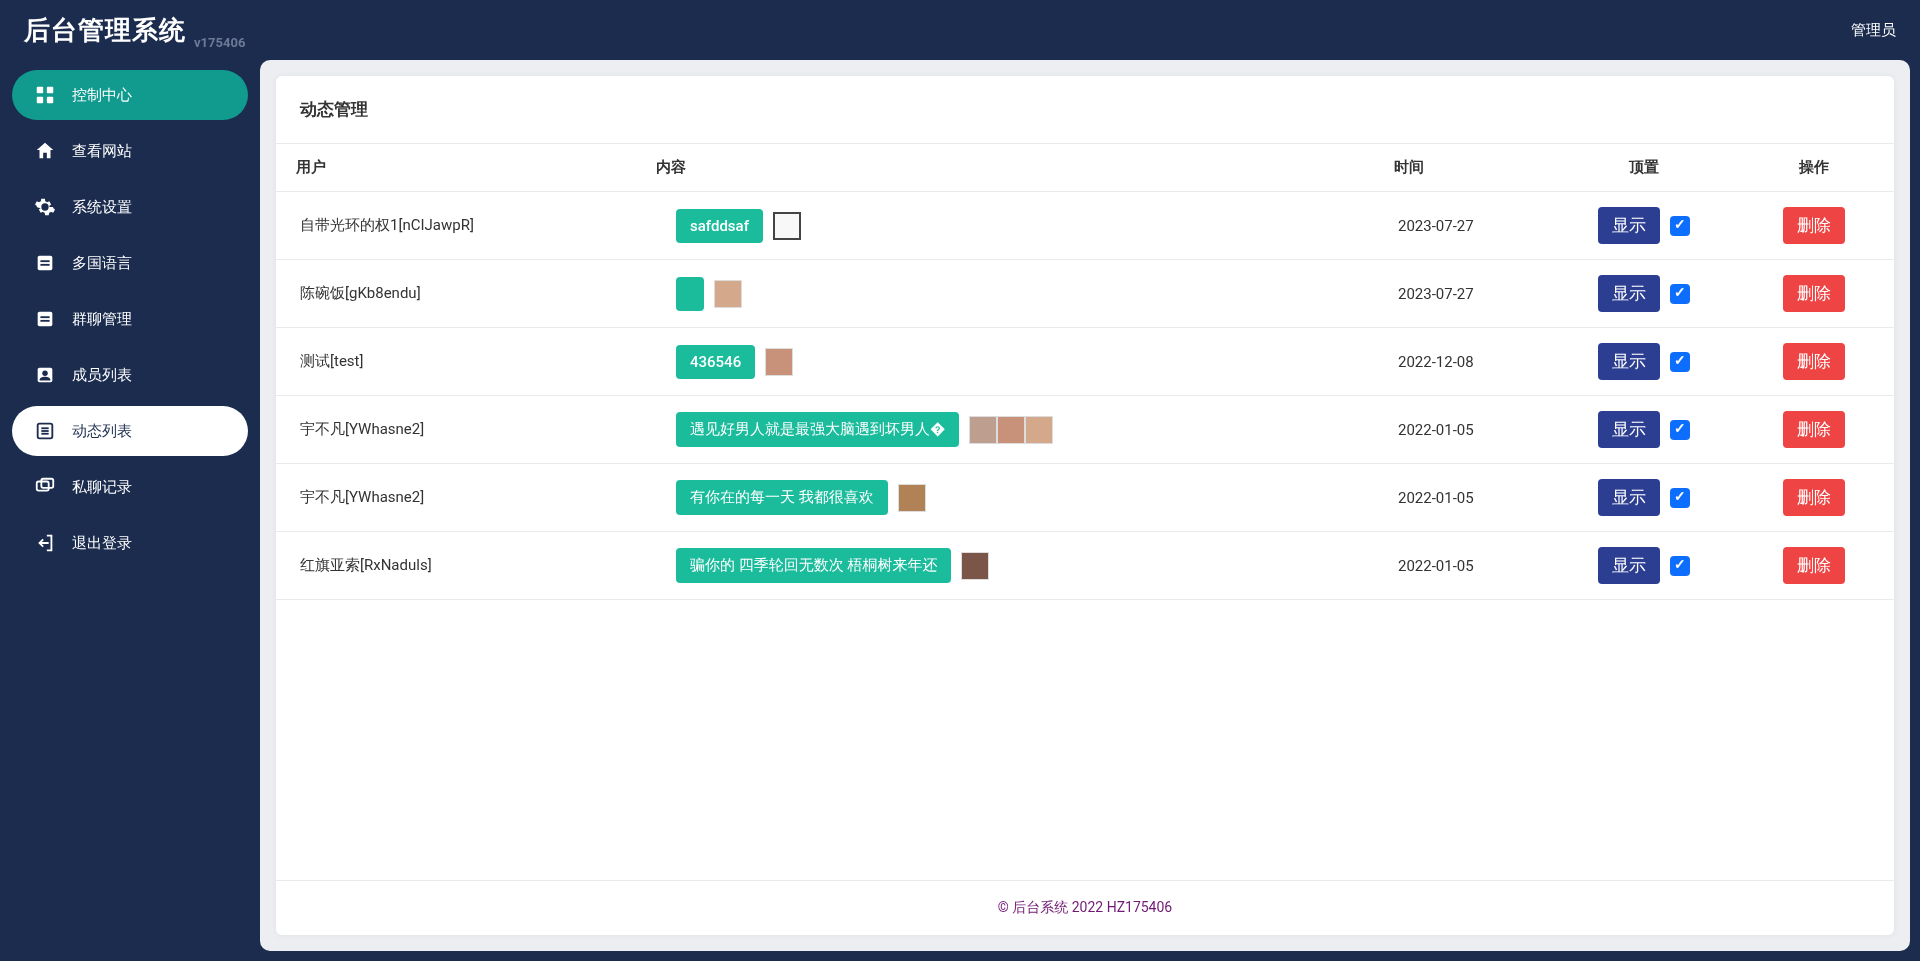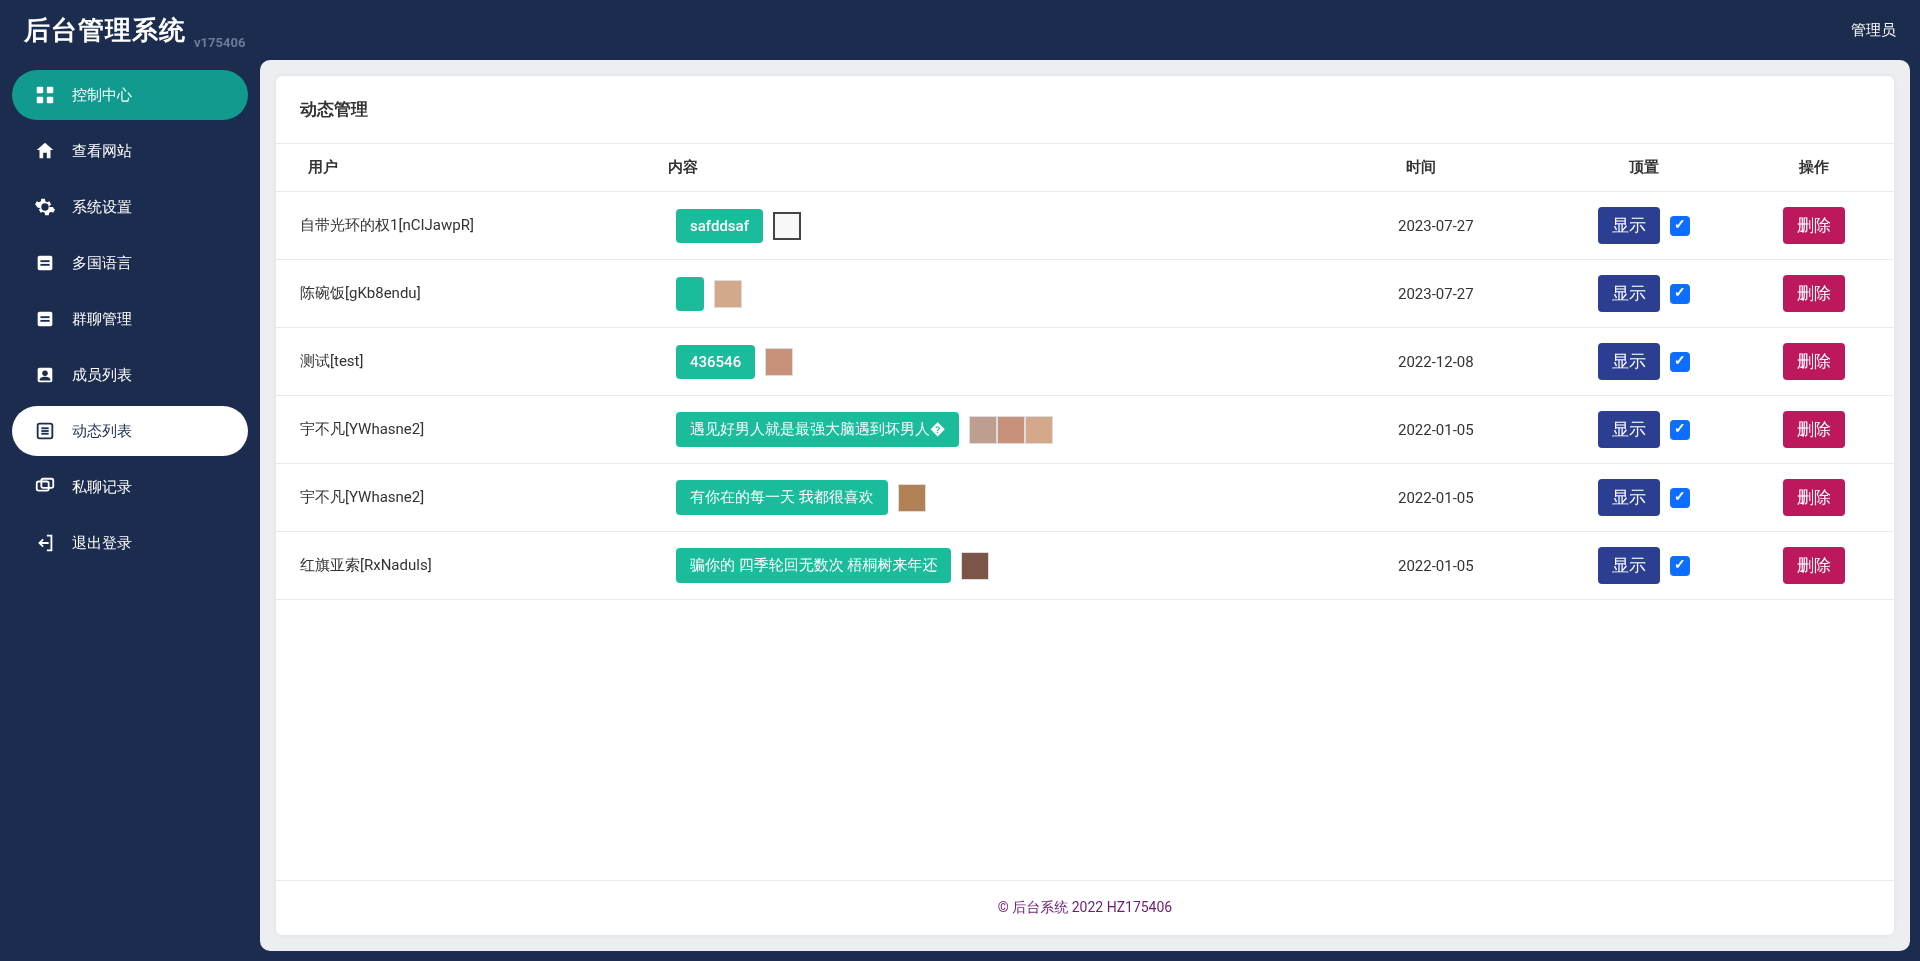--- a/index.html
+++ b/index.html
@@ -13,40 +13,40 @@
 .sidebar{width:260px;background:#1b2c4f;padding:10px 12px;}
 .nav-item{display:flex;align-items:center;gap:16px;padding:14px 22px;border-radius:28px;color:#fff;cursor:pointer;font-size:15px;margin-bottom:6px;}
 .nav-item.active-teal{background:#109b8e;}
 .nav-item.active-white{background:#fff;color:#1b2c4f;}
 .nav-icon{width:22px;height:22px;display:flex;align-items:center;justify-content:center;flex-shrink:0;}
 .nav-icon svg{width:22px;height:22px;}
 .main{flex:1;background:#edeef2;border-radius:10px;margin:0 10px 10px 0;display:flex;flex-direction:column;overflow:hidden;}
 .content-card{background:#fff;border-radius:6px;margin:16px;flex:1;display:flex;flex-direction:column;box-shadow:0 0 6px rgba(0,0,0,0.06);}
 .card-header{padding:22px 24px;font-size:17px;font-weight:bold;color:#333;}
 .table{width:100%;border-collapse:collapse;}
-.table th{text-align:left;padding:14px 32px;font-size:15px;font-weight:bold;border-bottom:1px solid #eaeaea;border-top:1px solid #eaeaea;color:#333;}
+.table th{text-align:left;padding:14px 20px;font-size:15px;font-weight:bold;border-bottom:1px solid #eaeaea;border-top:1px solid #eaeaea;color:#333;}
 .table td{padding:15px 24px;font-size:15px;border-bottom:1px solid #eaeaea;color:#333;vertical-align:middle;}
 .table th.col-user,.table td.col-user{width:360px;}
 .table th.col-time,.table td.col-time{width:180px;}
 .table th.col-pin,.table td.col-pin{width:180px;text-align:center;}
 .table th.col-op,.table td.col-op{width:160px;text-align:center;}
 .content-cell{display:flex;align-items:center;gap:10px;padding-left:16px;}
 .badge{display:inline-block;background:#1abc9c;color:#fff;padding:8px 14px;border-radius:4px;font-size:15px;font-weight:500;min-width:24px;min-height:34px;}
 .thumbs{display:flex;gap:0;}
 .thumb{width:28px;height:28px;background:#c09070;border:1px solid #ddd;}
 .thumb.t1{background:#f8f8f8;border:2px solid #444;}
 .thumb.t2{background:#d4a88a;}
 .thumb.t3{background:#c8927a;}
 .thumb.t4{background:#be9f8f;}
 .thumb.t5{background:#b08255;}
 .thumb.t6{background:#7b5648;}
 .pin-wrap{display:inline-flex;align-items:center;gap:10px;}
 .btn{border:none;padding:7px 14px;border-radius:4px;font-size:17px;cursor:pointer;color:#fff;}
 .btn-show{background:#2c3e91;}
-.btn-del{background:#be185d;}
+.btn-del{background:#ef4444;}
 .chk{appearance:none;width:20px;height:20px;background:#0d6efd;border-radius:4px;position:relative;cursor:pointer;}
 .chk:checked::after{content:"✓";position:absolute;color:#fff;font-size:14px;left:4px;top:0;font-weight:bold;}
 .footer{text-align:center;padding:18px;font-size:14px;color:#701a75;border-top:1px solid #eaeaea;margin-top:auto;}
 </style>
 </head>
 <body>
 
 <div class="header">
   <div class="brand">
     <span class="brand-title">后台管理系统</span>

